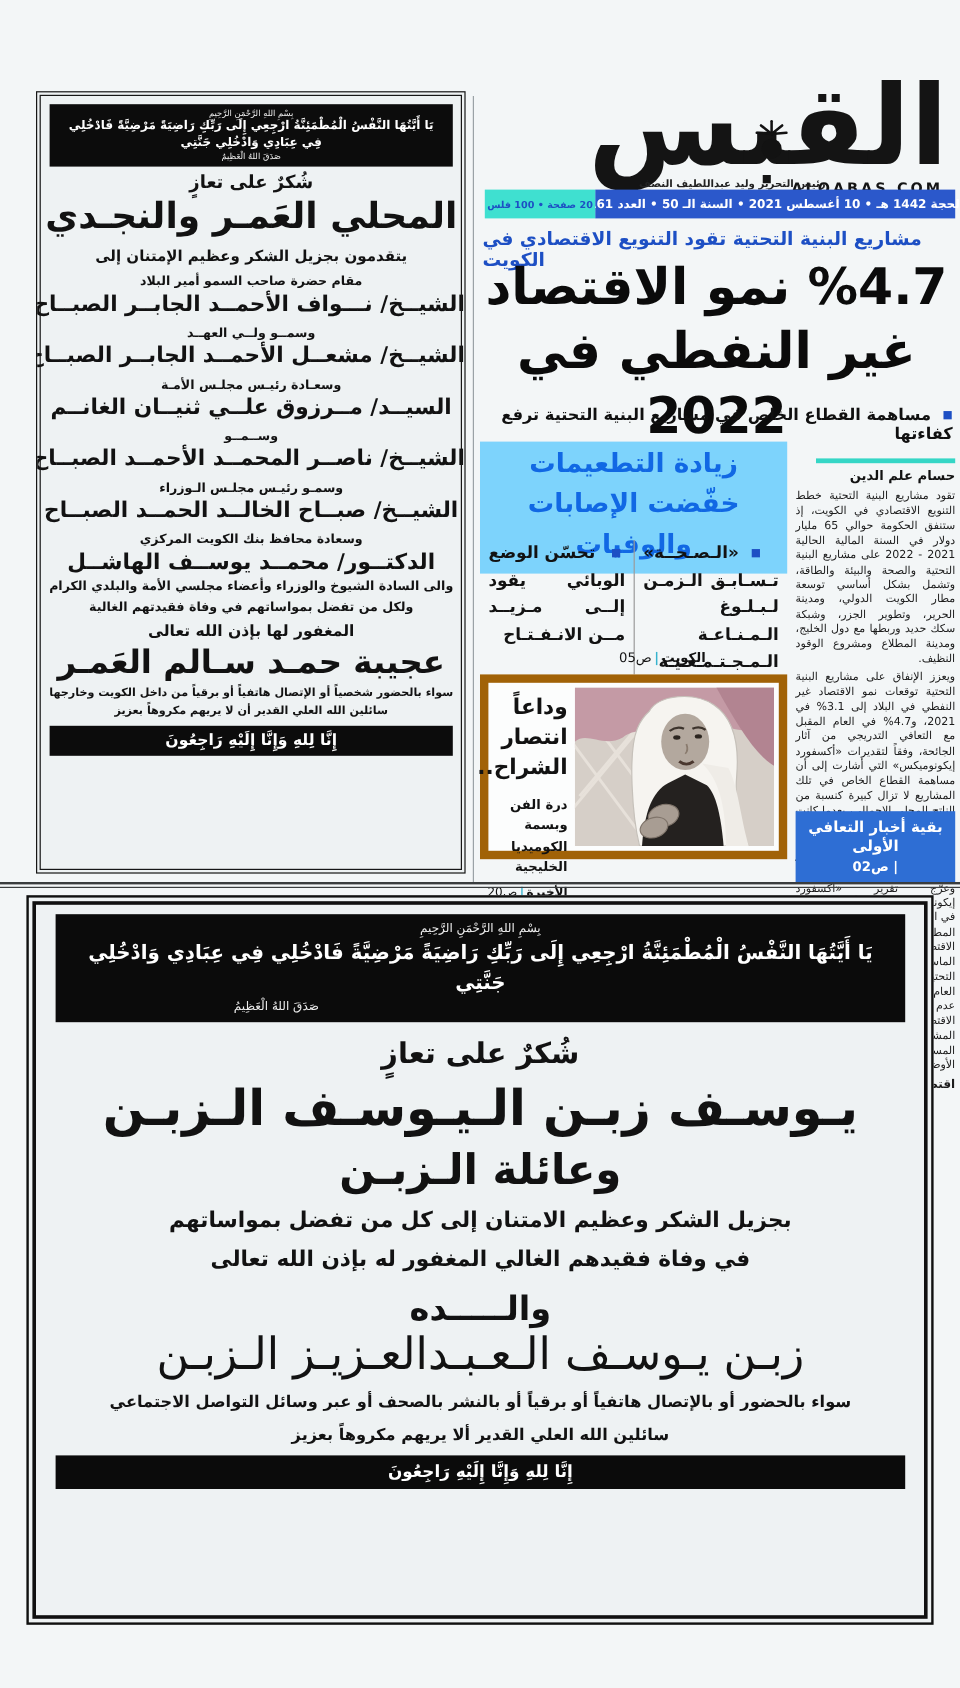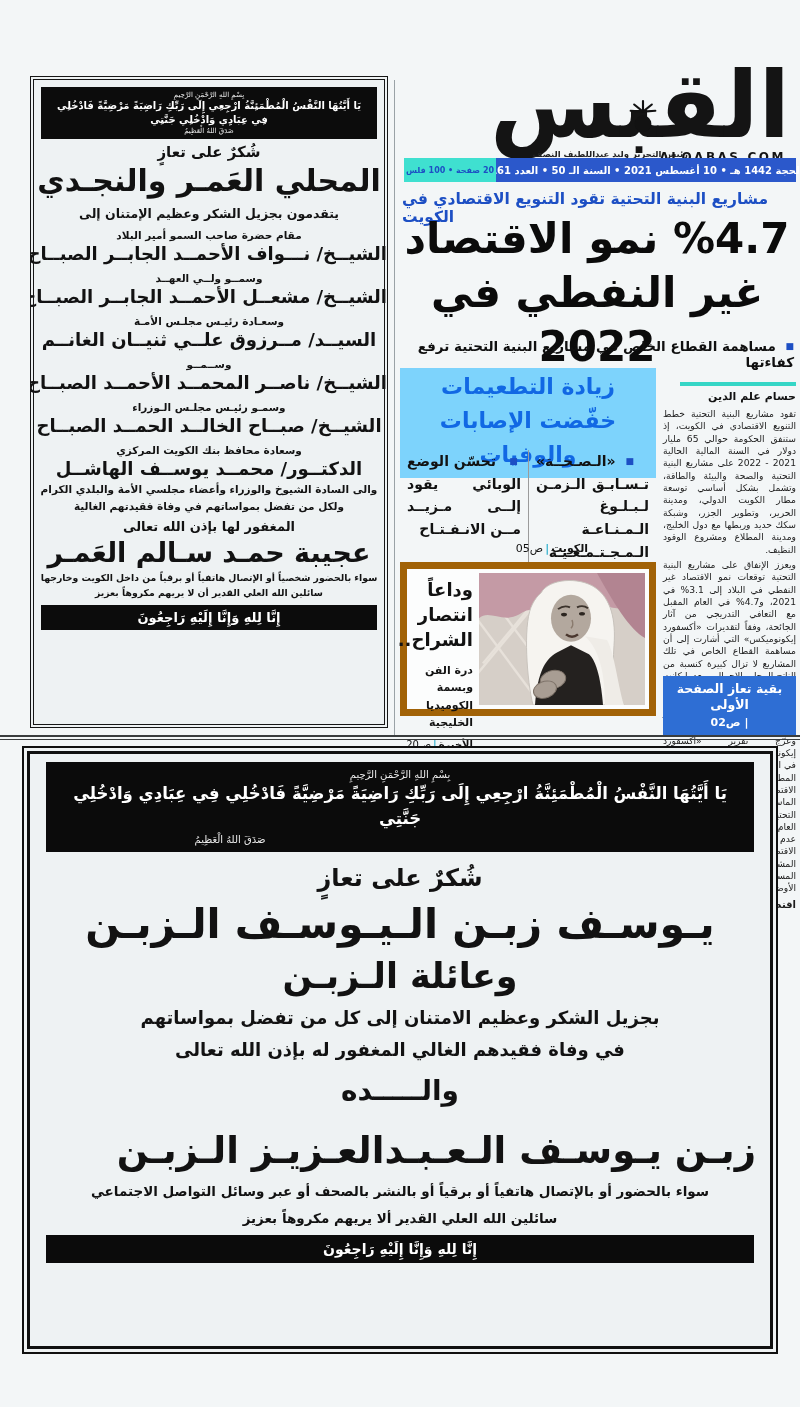--- a/index.html
+++ b/index.html
@@ -101,21 +101,21 @@
   .qb2 { margin:2px 2px 0; background:#0b0b0b; color:#fff; text-align:center; padding:7px 10px; }
   .qb2 .basmala { font-size:10px; }
   .qb2 .verse { font-size:16.5px; line-height:1.5; margin-top:2px; }
   .qb2 .sadaqa { font-size:10px; margin-top:2px; display:block; transform:translateX(-170px); }
   .thanks2 { text-align:center; font-size:24px; font-weight:700; margin-top:12px; }
   .bigname1 { text-align:center; font-size:41px; font-weight:800; margin-top:8px; }
   .bigname2 { text-align:center; font-size:35px; font-weight:800; margin-top:8px; }
   .intro1 { text-align:center; font-size:16px; font-weight:800; margin-top:14px; }
   .intro23 { text-align:center; font-size:18px; font-weight:800; margin-top:11px; }
   .relation { text-align:center; font-size:28px; font-weight:800; margin-top:14px; }
-  .deceased2 { font-size:37px; font-weight:700; margin-top:22px; }
+  .deceased2 { text-align:center; font-size:37px; font-weight:400; margin-top:0; }
   .note-b { text-align:center; font-size:13.5px; font-weight:800; margin-top:11px; }
   .qfooter2 { margin:9px 2px 0; background:#0b0b0b; color:#fff; text-align:center;
               font-size:14px; font-weight:700; padding:6px 0; }
 </style>
 </head>
 <body>
 
 <div class="page">
 
   <div class="col-divider"></div>
@@ -158,21 +158,21 @@
     <div class="byline">حسام علم الدين</div>
     <p>تقود مشاريع البنية التحتية خطط التنويع الاقتصادي في الكويت، إذ ستنفق الحكومة حوالي 65 مليار دولار في السنة المالية الحالية 2021 - 2022 على مشاريع البنية التحتية والصحة والبيئة والطاقة، وتشمل بشكل أساسي توسعة مطار الكويت الدولي، ومدينة الحرير، وتطوير الجزر، وشبكة سكك حديد وربطها مع دول الخليج، ومدينة المطلاع ومشروع الوقود النظيف.</p>
     <p>ويعزز الإنفاق على مشاريع البنية التحتية توقعات نمو الاقتصاد غير النفطي في البلاد إلى 3.1% في 2021، و4.7% في العام المقبل مع التعافي التدريجي من آثار الجائحة، وفقاً لتقديرات «أكسفورد إيكونوميكس» التي أشارت إلى أن مساهمة القطاع الخاص في تلك المشاريع لا تزال كبيرة كنسبة من الناتج المحلي الإجمالي، بعدما كانت الشراكات بين القطاعين العام والخاص محدودة في السابق، وسيكون لهذه المساهمة دور كبير في رفع كفاءة المشاريع.</p>
     <p>وعرّج تقرير «أكسفورد إيكونوميكس» على أزمة السيولة في البلاد، معتبراً أنها تعوق في نهاية المطاف القدرة على الإنفاق وتنويع الاقتصاد، دون أن يغفل الحاجة الماسة لتمويل مشاريع البنية التحتية والصحة والبيئة والطاقة في العام المالي الحالي، وأشار إلى أن عدم وضوح اتجاه صانعي السياسة الاقتصادية للتحرك في تلك المشاريع سيقلص اندفاع المستثمرين الأجانب إذا بقيت الأوضاع على حالها.</p>
     <p>
       <span class="sec-ref">اقتصاد</span><span class="pipe">|</span><span>ص11</span>
     </p>
   </div>
 
   <div class="more-box">
-    <div class="more1">بقية تعاز الصفحة الأولى</div>
+    <div class="more1">بقية أخبار التعافي الأولى</div>
     <div class="more2">| ص02</div>
   </div>
 
   <div class="health-head">زيادة التطعيمات خفّضت الإصابات والوفيات</div>
   <div class="health-bullets">
     <div class="hb hb-right">
       <span class="sq">■</span>
       <span>«الـصـحــة» تـسـابـق الـزمـن لـبـلـوغ الـمـنـاعـة الـمـجـتـمـعـيـة</span>
     </div>
     <div class="hb">

